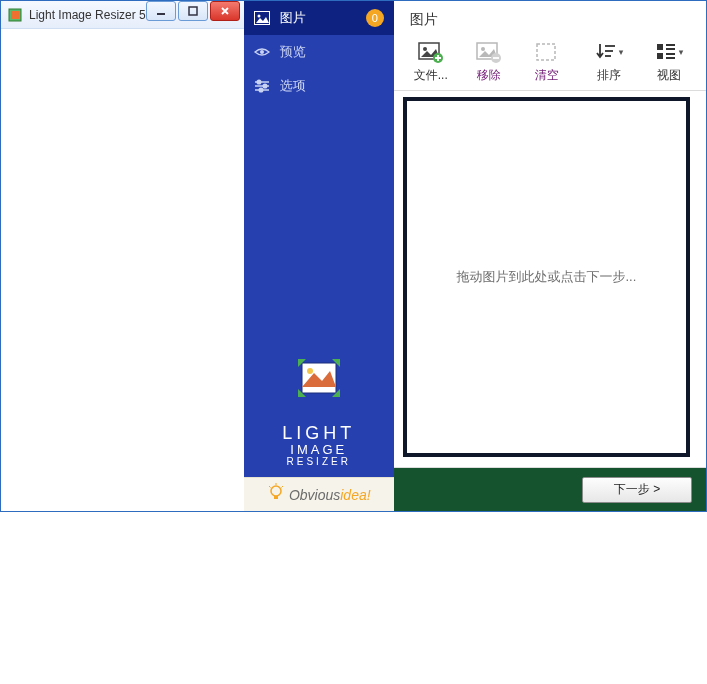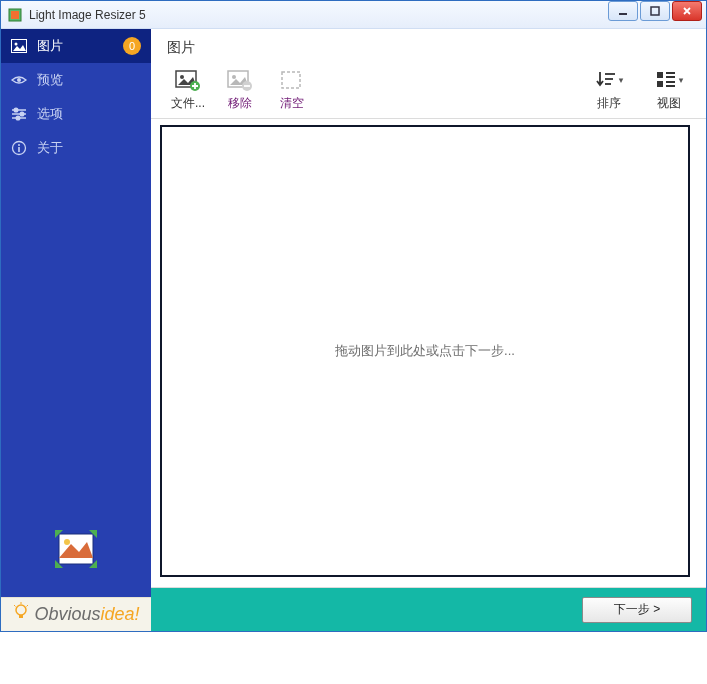--- a/index.html
+++ b/index.html
@@ -1,20 +1,20 @@
 <!DOCTYPE html>
 <html><head>
 <meta charset="utf-8">
 <style>
   * { box-sizing: border-box; margin: 0; padding: 0; font-family: "Segoe UI", Tahoma, sans-serif; }
   html, body { width: 707px; height: 684px; background: #fff; }
   .window {
-    width: 707px; height: 632px;
+    width: 707px; height: 512px;
     border: 1px solid #2e6cc0;
-    display: flex; flex-direction: column;
+    display: flex; flex-direction: row;
     background: #fff;
   }
   
   .titlebar {
     height: 28px; background: linear-gradient(#f5f9ff,#e6eefb);
     border-bottom: 1px solid #d0def3;
     display: flex; align-items: center;
     padding: 0 0 0 6px;
     font-size: 12px; color: #333;
   }
@@ -62,55 +62,55 @@
     color:#fff; font-weight:300; letter-spacing:4px;
     font-size:18px; line-height:1.05; margin-top:8px;
     font-family: "Segoe UI Light","Segoe UI",sans-serif;
   }
   .logo-text .sub { font-size:13px; letter-spacing:3px; display:block; margin-top:0px;}
   .logo-text .sub2 { font-size:10px; letter-spacing:3px; display:block; margin-top:0px;}
   .footer-brand {
     height:34px; background:#f5f3ea; border-top:1px solid #e7e3d3;
     display:flex; align-items:center; justify-content:center;
     color:#6c6c6c; font-style:italic; font-family:"Segoe Script",cursive;
-    font-size:18px;
+    font-size:14px;
   }
   .footer-brand .bulb { margin-right:4px; }
   .footer-brand .accent { color:#f5a623; }
   
   .main { flex:1; display:flex; flex-direction:column; background:#fff; }
   .main-header {
     padding:10px 16px 6px 16px; font-size:14px; color:#333;
   }
   .toolbar {
     display:flex; align-items:flex-start;
     padding:6px 16px 6px 16px;
     border-bottom:1px solid #dcdcdc;
   }
-  .tool-group-left { display:flex; gap:10px; }
+  .tool-group-left { display:flex; gap:16px; }
   .tool-group-right { margin-left:auto; display:flex; gap:18px; }
   .tool-btn {
     display:flex; flex-direction:column; align-items:center;
     font-size:12px; color:#333; cursor:pointer; min-width:42px;
   }
   .tool-btn.disabled { color:#701a75; cursor:default; }
   .tool-btn .ticon { width:26px; height:22px; display:flex; align-items:center; justify-content:center; margin-bottom:4px;}
   .tool-btn .tlabel { white-space:nowrap; }
   .tool-drop-row { display:flex; align-items:center; gap:2px;}
   .caret { font-size:9px; color:#555; }
   .drop-area {
     flex:1; margin:6px 16px 10px 9px;
-    border:2px solid #0f172a; background:#fff;
+    border:4px solid #0f172a; background:#fff;
     display:flex; align-items:center; justify-content:center;
     color:#6e6e6e; font-size:13px;
   }
   .bottom-bar {
     height:44px; border-top:1px solid #dcdcdc;
     display:flex; align-items:center; justify-content:flex-end;
-    padding:0 14px; background:#14b8a6;
+    padding:0 14px; background:#14532d;
   }
   .next-btn {
     min-width:110px; height:26px;
     border:1px solid #8a8a8a; background:linear-gradient(#fdfdfd,#e7e7e7);
     font-size:12px; color:#222; border-radius:2px;
     display:flex; align-items:center; justify-content:center; cursor:pointer;
   }
 </style>
 </head>
 <body>
@@ -173,45 +173,40 @@
             <line x1="1" y1="3" x2="15" y2="3"></line>
               <circle cx="5" cy="3" r="1.8"></circle>
             <line x1="1" y1="7" x2="15" y2="7"></line>
               <circle cx="11" cy="7" r="1.8"></circle>
             <line x1="1" y1="11" x2="15" y2="11"></line>
               <circle cx="7" cy="11" r="1.8"></circle>
           </svg>
         </span>
         <span class="slabel">选项</span>
       </div>
-      <div class="side-item">
-        <span class="sicon">
-          <svg width="16" height="16" viewBox="0 0 16 16">
-              <circle cx="8" cy="8" r="6.5" fill="none" stroke="#c9d3f3" stroke-width="1.3"></circle>
-              <circle cx="8" cy="5" r="1" fill="#c9d3f3"></circle>
-              <rect x="7.2" y="7" width="1.6" height="5" fill="#c9d3f3"></rect>
-            </svg>
-        </span>
-        <span class="slabel">关于</span>
-      </div>
 
       <div class="side-spacer"></div>
 
       <div class="logo-block">
         <svg width="70" height="64" viewBox="0 0 70 64">
           <rect x="18" y="14" width="34" height="30" fill="#fff" stroke="#1b2e7a"></rect>
           <path d="M18 38 L30 24 L38 32 L46 22 L52 38 Z" fill="#d96c3a"></path>
           <circle cx="26" cy="22" r="3" fill="#f3c54a"></circle>
           <g fill="#4caf50">
             <path d="M14 10 L22 10 L14 18 Z"></path>
             <path d="M56 10 L48 10 L56 18 Z"></path>
             <path d="M14 48 L22 48 L14 40 Z"></path>
             <path d="M56 48 L48 48 L56 40 Z"></path>
           </g>
         </svg>
+        <div class="logo-text">
+          <span>LIGHT</span>
+          <span class="sub">IMAGE</span>
+          <span class="sub2">RESIZER</span>
+        </div>
       </div>
 
       <div class="footer-brand">
         <span class="bulb">
           <svg width="18" height="20" viewBox="0 0 18 20">
               <circle cx="9" cy="8" r="5" fill="none" stroke="#f5a623" stroke-width="1.5"></circle>
               <rect x="7" y="13" width="4" height="3" fill="#f5a623"></rect>
               <g stroke="#f5a623" stroke-width="1">
                 <line x1="9" y1="0" x2="9" y2="2"></line>
                 <line x1="2" y1="3" x2="3.5" y2="4.5"></line>

